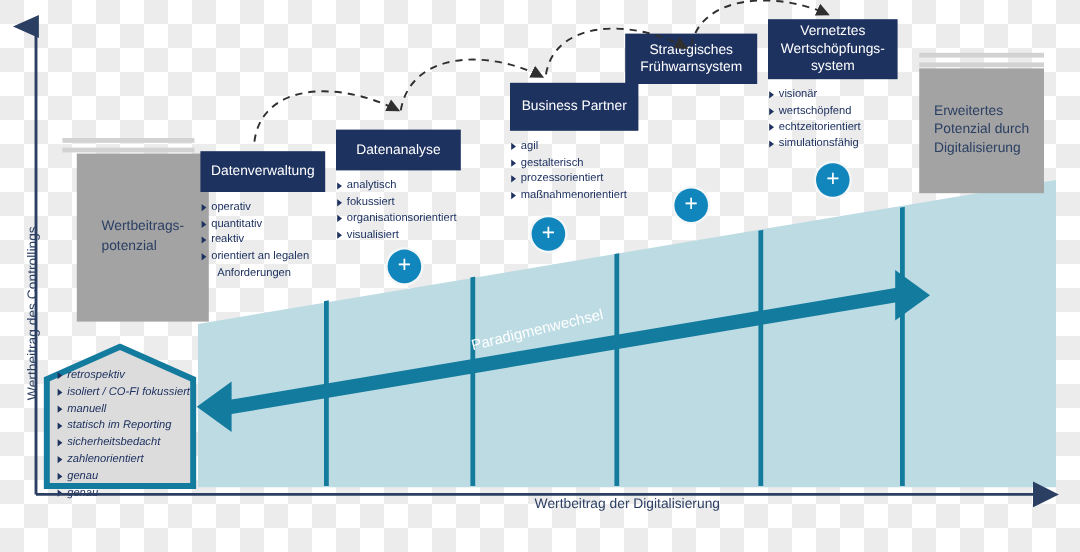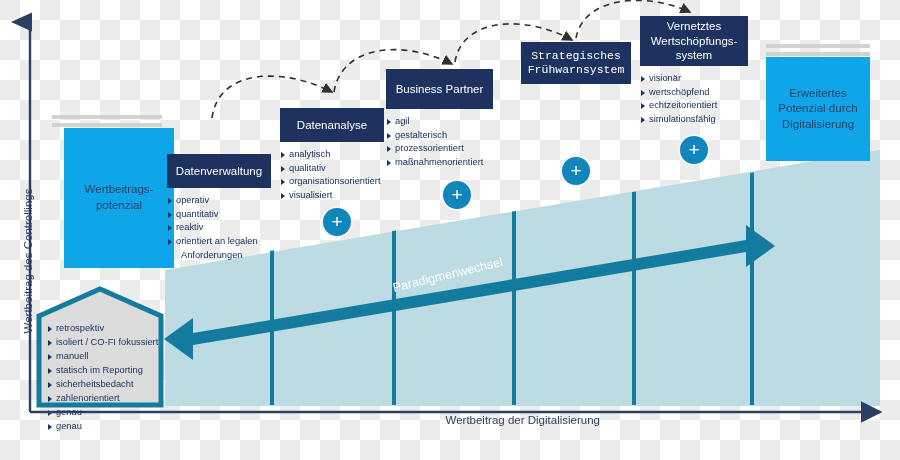--- a/index.html
+++ b/index.html
@@ -22,23 +22,23 @@
     transform:rotate(-90deg);transform-origin:center center;
     text-align:center;font-size:11.5px;color:#2b3f63;z-index:7;
   }
   .axis-x-label{
     position:absolute;left:300px;top:414px;width:300px;text-align:right;
     font-size:11.5px;color:#2b3f63;z-index:7;
   }
 
   
   .grey-card{
-    position:absolute;background:#0ea5e9;z-index:2;
+    position:absolute;background:#a3a3a3;z-index:2;
     display:flex;align-items:center;justify-content:center;
-    text-align:center;font-size:11.5px;line-height:1.35;color:#2b3f63;
+    font-size:11.5px;line-height:1.35;color:#2b3f63;
   }
   .grey-stripe{position:absolute;background:#d2d2d2;height:4px;z-index:3;}
 
   
 
   
   .stage{position:absolute;z-index:4;}
   .stage .title{
     background:#1e3260;color:#ffffff;text-align:center;
     font-size:11.5px;line-height:1.25;
@@ -129,52 +129,52 @@
   </div>
 
   <div class="grey-stripe" style="left:766px;top:44px;width:104px;"></div>
   <div class="grey-stripe" style="left:766px;top:52px;width:104px;"></div>
   <div class="grey-card" style="left:766px;top:57px;width:104px;height:104px;">
     <span style="white-space:pre-line">Erweitertes
 Potenzial durch
 Digitalisierung</span>
   </div>
 
-  <div class="stage" style="left:167px;top:126px;width:104px;margin-top:28px;">
+  <div class="stage" style="left:167px;top:126px;width:104px;">
     <div class="title" style="height:34px;white-space:pre-line">Datenverwaltung</div>
     <ul>
       <li>operativ</li>
       <li>quantitativ</li>
       <li>reaktiv</li>
       <li>orientiert an legalen</li>
       <li class="cont">Anforderungen</li>
     </ul>
   </div>
 
   <div class="stage" style="left:280px;top:108px;width:104px;">
     <div class="title" style="height:34px;white-space:pre-line">Datenanalyse</div>
     <ul>
       <li>analytisch</li>
-      <li>qualitativ</li>
+      <li>fokussiert</li>
       <li>organisationsorientiert</li>
       <li>visualisiert</li>
     </ul>
   </div>
 
-  <div class="stage" style="left:386px;top:69px;width:107px;">
+  <div class="stage" style="left:425px;top:69px;width:107px;">
     <div class="title" style="height:40px;white-space:pre-line">Business Partner</div>
     <ul>
       <li>agil</li>
       <li>gestalterisch</li>
       <li>prozessorientiert</li>
       <li>maßnahmenorientiert</li>
     </ul>
   </div>
 
-  <div class="stage" style="left:521px;top:42px;width:110px;font-family:Liberation Mono, monospace;">
+  <div class="stage" style="left:521px;top:28px;width:110px;">
     <div class="title" style="height:42px;white-space:pre-line">Strategisches
 Frühwarnsystem</div>
   </div>
 
   <div class="stage" style="left:640px;top:16px;width:108px;">
     <div class="title" style="height:50px;white-space:pre-line">Vernetztes
 Wertschöpfungs-
 system</div>
     <ul>
       <li>visionär</li>
@@ -194,21 +194,21 @@
     <span>+</span>
     </div>
   <div class="plus" style="left:680px;top:136px;">
     <span>+</span>
     </div>
 
   <div class="house" style="left:36px;top:286px;width:128px;height:122px;">
     <svg width="128" height="122" viewBox="0 0 128 122">
       <polygon points="3,30 64,3 125,30 125,119 3,119" fill="#dcdcdc" stroke="#137b9e" stroke-width="5"></polygon>
     </svg>
-    <ul style="left:11px;top:36px;">
+    <ul style="left:11px;top:20px;font-style:italic;">
       <li>retrospektiv</li>
       <li>isoliert / CO-FI fokussiert</li>
       <li>manuell</li>
       <li>statisch im Reporting</li>
       <li>sicherheitsbedacht</li>
       <li>zahlenorientiert</li>
       <li>genau</li>
       <li>genau</li>
     </ul>
   </div>

